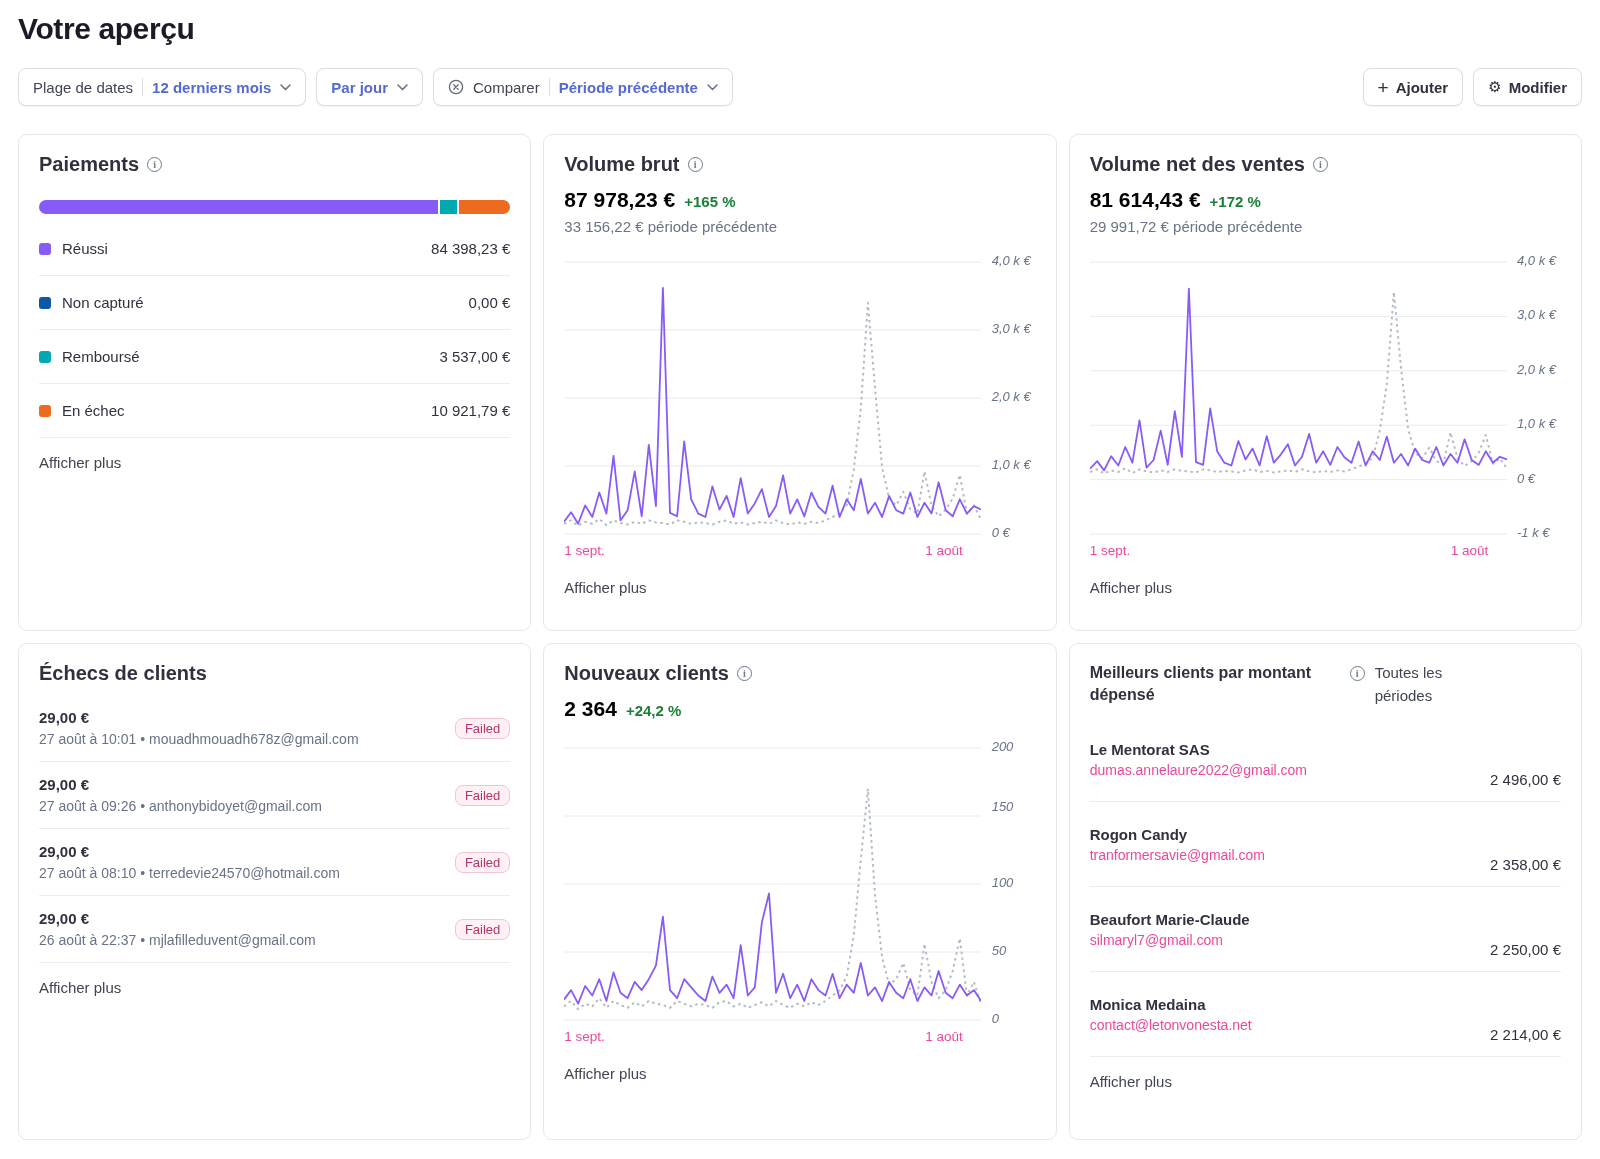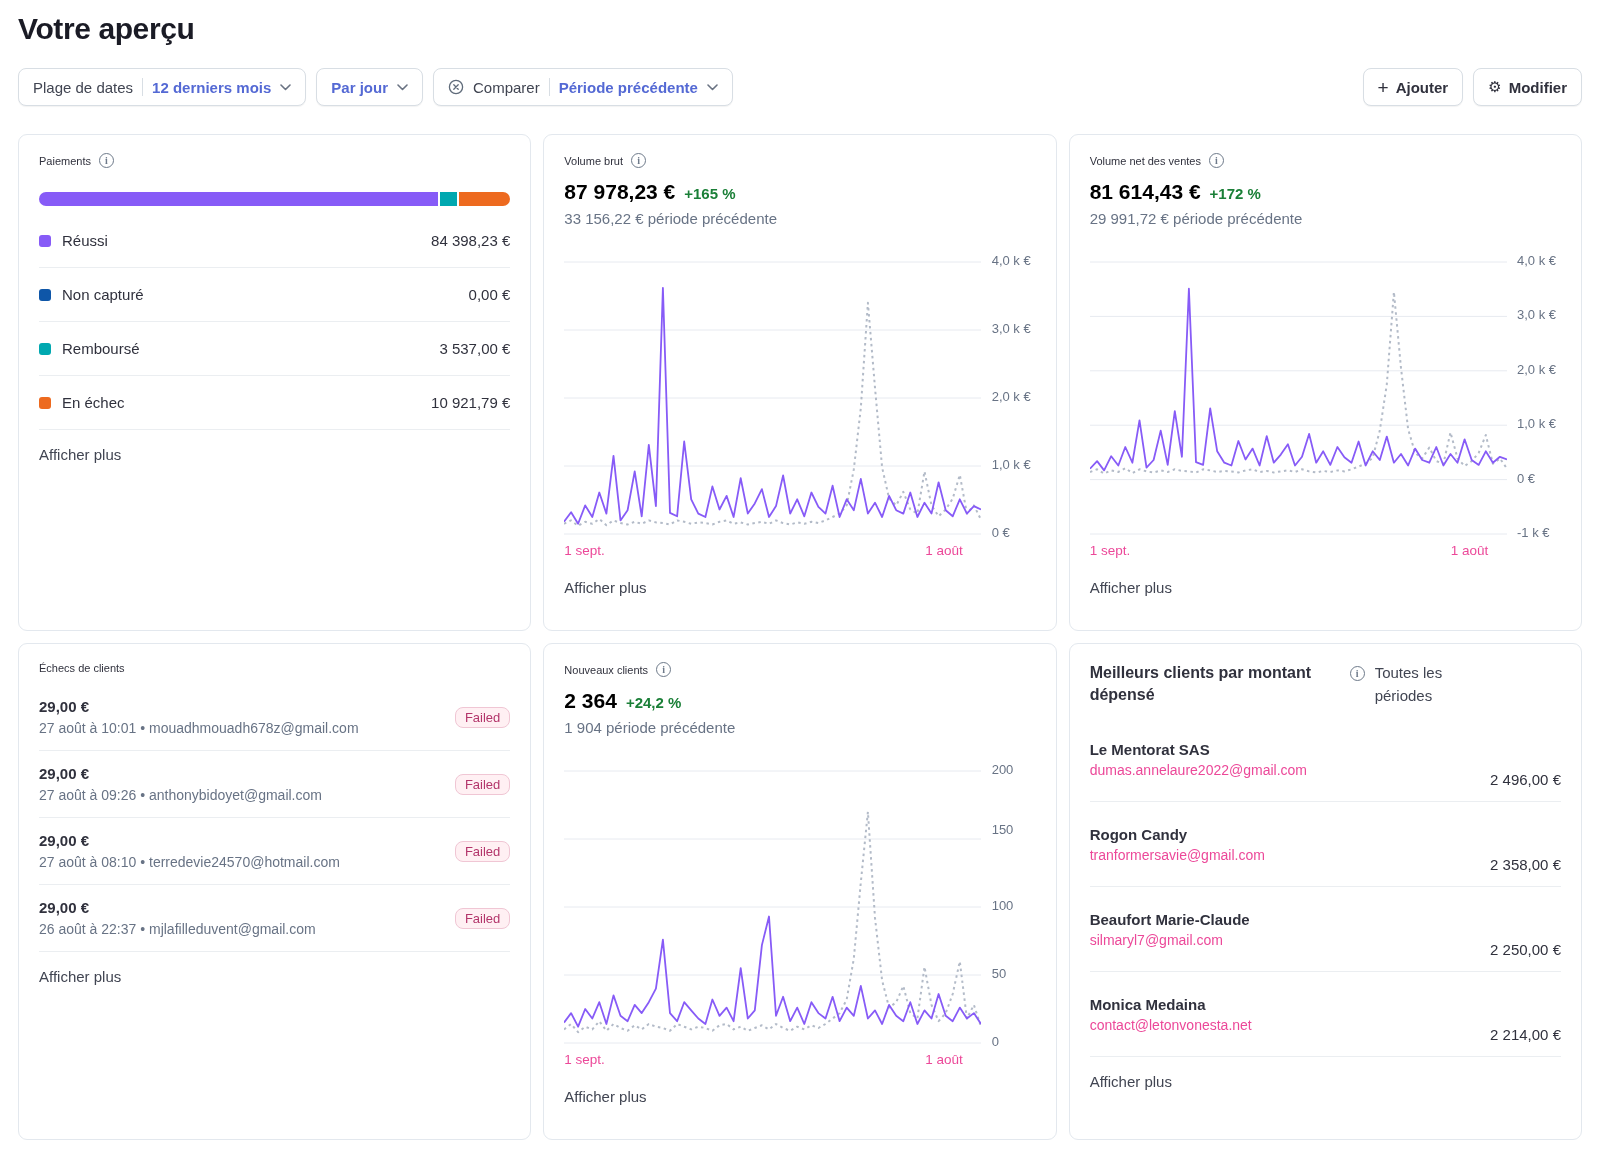--- a/index.html
+++ b/index.html
@@ -32,21 +32,21 @@
 
   
   .grid {
     margin-top: 28px;
     display: grid; grid-template-columns: repeat(3, 1fr); gap: 12px;
     grid-auto-rows: minmax(497px, auto);
   }
   .card { background: #fff; border: 1px solid #e3e8ee; border-radius: 9px; padding: 18px 20px; }
 
   .title-row { display: flex; align-items: center; gap: 8px; }
-  .card-title { font-size: 11px; font-weight: 400; color: #30313d; text-align: right; }
+  .card-title { font-size: 20px; font-weight: 700; color: #30313d; text-align: right; }
   .info-icon {
     width: 15px; height: 15px; border: 1.4px solid #6e7a8a; border-radius: 50%;
     display: inline-flex; align-items: center; justify-content: center;
     font-family: "Liberation Serif", serif; font-size: 10px; font-weight: 700; color: #6e7a8a;
     cursor: pointer; flex: 0 0 auto;
   }
   .amount-row { display: flex; align-items: baseline; gap: 9px; margin-top: 12px; }
   .amount { font-size: 21px; font-weight: 700; color: #000000; }
   .delta { font-size: 15px; font-weight: 700; }
   .prev { margin-top: 6px; font-size: 15px; color: #687385; }
@@ -59,21 +59,21 @@
     display: flex; gap: 2px; background: #fff;
   }
   .pay-bar div { height: 100%; }
   .legend { margin-top: 8px; }
   .legend-row { display: flex; align-items: center; gap: 11px; padding: 18px 0; border-bottom: 1px solid #ebeef1; font-size: 15px; }
   .dot { width: 12px; height: 12px; border-radius: 3px; flex: 0 0 auto; }
   .legend-label { flex: 1; color: #30313d; }
   .legend-value { color: #30313d; }
 
   
-  .chart-wrap { display: flex; margin-top: 32px; }
+  .chart-wrap { display: flex; margin-top: 24px; font-style: italic; }
   .plot { flex: 1; height: 278px; position: relative; }
   .plot svg { display: block; }
   .ylabels { width: 54px; position: relative; font-size: 13px; color: #687385; }
   .ylabels span { position: absolute; left: 10px; white-space: nowrap; }
   .xlabels { position: relative; height: 20px; margin-top: 6px; margin-right: 54px; font-size: 13.5px; color: #ec4899; }
   .xl-start { position: absolute; left: 0; }
   .xl-end { position: absolute; left: 91%; transform: translateX(-50%); }
 
   
   .fp-list { margin-top: 10px; }
@@ -301,21 +301,20 @@
 
   <section class="card">
     <div class="title-row">
       <span class="card-title">Nouveaux clients</span>
       <span class="info-icon">i</span>
     </div>
     <div class="amount-row">
       <span class="amount">2 364</span>
       <span class="delta" style="color: rgb(26, 127, 55);">+24,2 %</span>
     </div>
-    <div class="prev">1 904 période précédente</div>
     <div class="chart-wrap">
       <div class="plot">
           <svg width="417" height="278">
             <line x1="0" x2="417" y1="3.0" y2="3.0" stroke="#e7eaf0" stroke-width="1"></line>
             <line x1="0" x2="417" y1="71.0" y2="71.0" stroke="#e7eaf0" stroke-width="1"></line>
             <line x1="0" x2="417" y1="139.0" y2="139.0" stroke="#e7eaf0" stroke-width="1"></line>
             <line x1="0" x2="417" y1="207.0" y2="207.0" stroke="#e7eaf0" stroke-width="1"></line>
             <line x1="0" x2="417" y1="275.0" y2="275.0" stroke="#e7eaf0" stroke-width="1"></line>
             <polyline points="0.0,261.4 7.1,256.0 14.1,264.1 21.2,258.7 28.3,261.4 35.3,253.2 42.4,262.8 49.5,256.0 56.5,260.0 63.6,262.8 70.7,257.3 77.7,261.4 84.8,256.0 91.9,258.7 98.9,260.0 106.0,262.8 113.1,256.0 120.2,258.7 127.2,261.4 134.3,258.7 141.4,260.0 148.4,262.8 155.5,257.3 162.6,256.0 169.6,261.4 176.7,258.7 183.8,262.8 190.8,260.0 197.9,257.3 205.0,261.4 212.0,256.0 219.1,260.0 226.2,262.8 233.2,258.7 240.3,261.4 247.4,257.3 254.4,260.0 261.5,256.0 268.6,250.5 275.6,245.1 282.7,231.5 289.8,190.7 296.8,114.5 303.9,43.8 311.0,149.9 318.1,212.4 325.1,239.6 332.2,234.2 339.3,217.9 346.3,245.1 353.4,250.5 360.5,198.8 367.5,236.9 374.6,253.2 381.7,245.1 388.7,226.0 395.8,193.4 402.9,250.5 409.9,236.9 417.0,258.7" fill="none" stroke="#b3bbc8" stroke-width="2" stroke-dasharray="2.5 3.5" stroke-linejoin="round"></polyline>
             <polyline points="0.0,254.6 7.1,245.1 14.1,258.7 21.2,241.0 28.3,250.5 35.3,234.2 42.4,256.0 49.5,227.4 56.5,247.8 63.6,253.2 70.7,236.9 77.7,245.1 84.8,234.2 91.9,220.6 98.9,171.6 106.0,245.1 113.1,253.2 120.2,234.2 127.2,242.4 134.3,250.5 141.4,256.0 148.4,231.5 155.5,247.8 162.6,239.6 169.6,253.2 176.7,200.2 183.8,250.5 190.8,242.4 197.9,177.1 205.0,148.5 212.0,247.8 219.1,228.8 226.2,253.2 233.2,239.6 240.3,256.0 247.4,234.2 254.4,245.1 261.5,250.5 268.6,228.8 275.6,253.2 282.7,239.6 289.8,247.8 296.8,217.9 303.9,250.5 311.0,242.4 318.1,256.0 325.1,236.9 332.2,247.8 339.3,253.2 346.3,234.2 353.4,256.0 360.5,242.4 367.5,250.5 374.6,226.0 381.7,247.8 388.7,253.2 395.8,239.6 402.9,250.5 409.9,245.1 417.0,256.0" fill="none" stroke="#875bf7" stroke-width="1.8" stroke-linejoin="round"></polyline>

